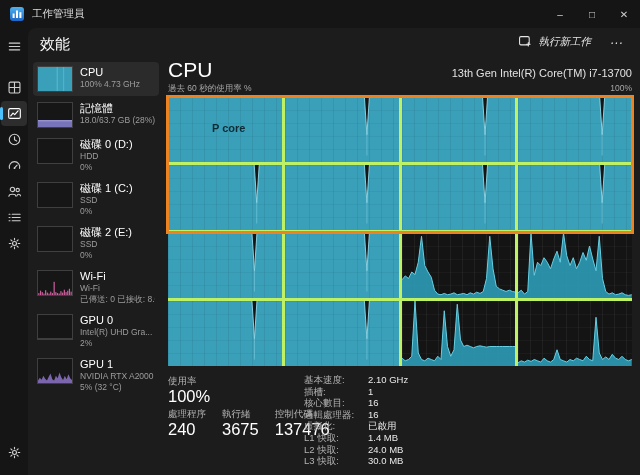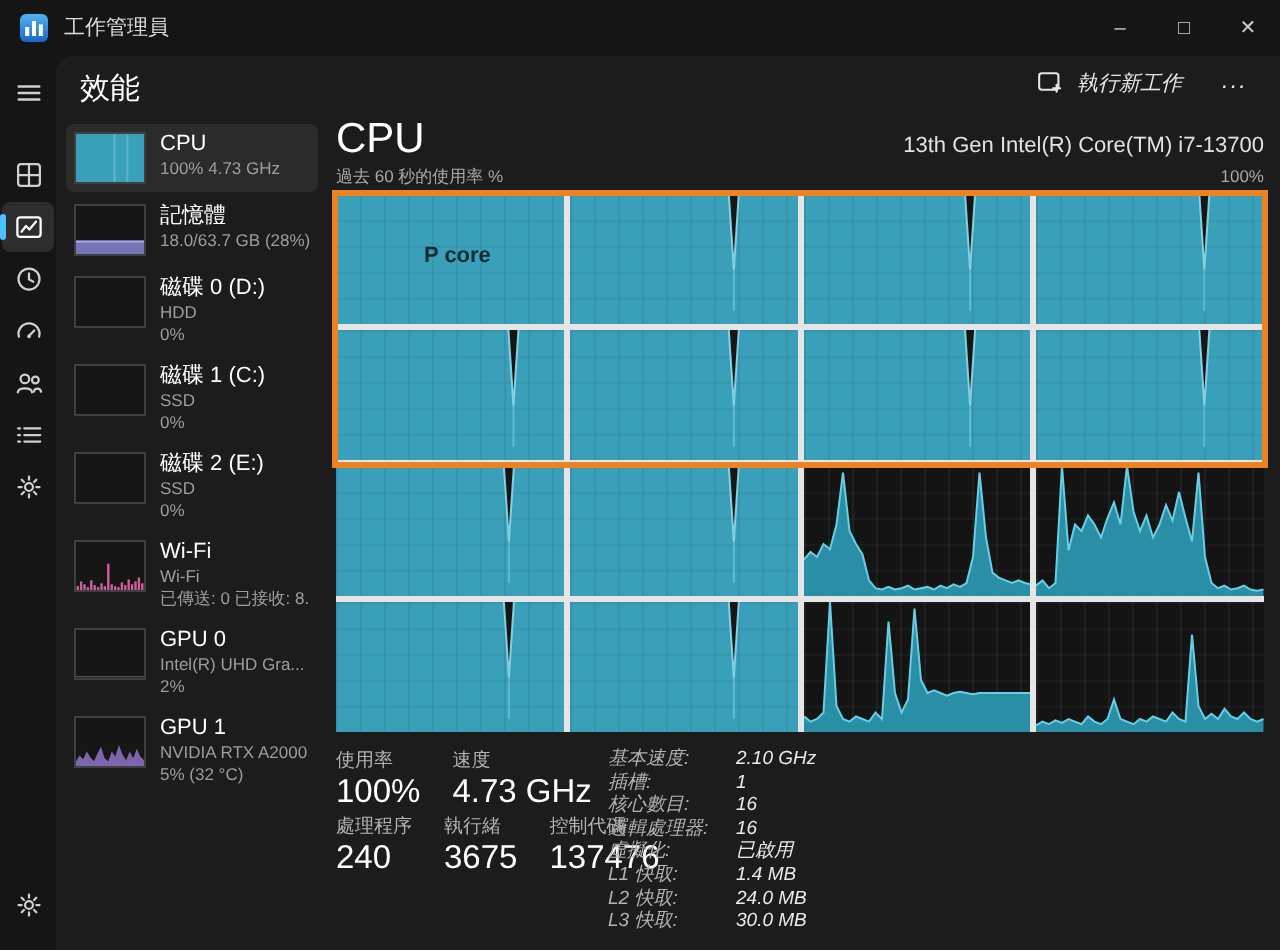--- a/index.html
+++ b/index.html
@@ -41,21 +41,21 @@
   .sb-sub{font-size:8.5px;color:#9d9d9d;line-height:10.5px;white-space:nowrap;overflow:hidden;}
 
   
   .main{position:absolute;left:134px;top:28px;right:0;bottom:0;}
   .main-title-row{display:flex;justify-content:space-between;align-items:flex-end;margin:2px 8px 0 6px;}
   .main-title{font-size:21px;font-weight:400;color:#fff;line-height:24px;}
   .main-subtitle{font-size:11px;color:#e2e2e2;padding-bottom:3px;}
   .caption-row{display:flex;justify-content:space-between;margin:1px 8px 0 6px;font-size:8.5px;color:#a8a8a8;}
 
   
-  .core-grid{position:relative;margin:2px 8px 0 6px;height:269px;background:#e5e5e5;
+  .core-grid{position:relative;margin:2px 8px 0 6px;height:269px;background:#bef264;
              display:grid;grid-template-columns:repeat(4,1fr);grid-template-rows:repeat(4,1fr);gap:3px;}
   .cell{position:relative;overflow:hidden;}
   .cell.full{background:
       repeating-linear-gradient(to right, rgba(0,0,0,.07) 0 1px, transparent 1px 12px),
       repeating-linear-gradient(to bottom, rgba(0,0,0,.05) 0 1px, transparent 1px 13px),
       #3aa0ba;}
   .cell.area{background:
       repeating-linear-gradient(to right, rgba(255,255,255,.05) 0 1px, transparent 1px 12px),
       repeating-linear-gradient(to bottom, rgba(255,255,255,.03) 0 1px, transparent 1px 13px),
       #141414;}
@@ -66,21 +66,21 @@
 
   
   .stats{position:relative;margin:7px 8px 0 6px;height:100px;}
   .stats-left{position:absolute;left:0;top:2px;}
   .sl-group{display:flex;margin-bottom:2px;}
   .sl-stat{margin-right:16px;}
   .sl-lab{font-size:9.5px;color:#b2b2b2;line-height:11px;}
   .sl-val{font-size:16.5px;color:#ffffff;line-height:20px;font-weight:400;}
   .sl-group.uptime .sl-val{font-size:14px;line-height:17px;}
   .stats-right{position:absolute;left:136px;top:1px;}
-  .sr-row{display:flex;line-height:11.6px;font-style:italic;}
+  .sr-row{display:flex;line-height:11.6px;}
   .sr-lab{width:64px;font-size:9.5px;color:#b2b2b2;}
   .sr-val{font-size:9.5px;color:#eaeaea;}
 </style>
 </head>
 <body>
 
 <div class="window">
 
   <div class="titlebar">
     <span class="app-icon">
@@ -413,24 +413,20 @@
           </div>
         </div>
 
       <div class="stats">
         <div class="stats-left" id="statsLeft">
             <div class="sl-group">
               <div class="sl-stat">
                 <div class="sl-lab">使用率</div>
                 <div class="sl-val">100%</div>
               </div>
-              <div class="sl-stat">
-                <div class="sl-lab">速度</div>
-                <div class="sl-val">4.73 GHz</div>
-              </div>
             </div>
             <div class="sl-group">
               <div class="sl-stat">
                 <div class="sl-lab">處理程序</div>
                 <div class="sl-val">240</div>
               </div>
               <div class="sl-stat">
                 <div class="sl-lab">執行緒</div>
                 <div class="sl-val">3675</div>
               </div>

